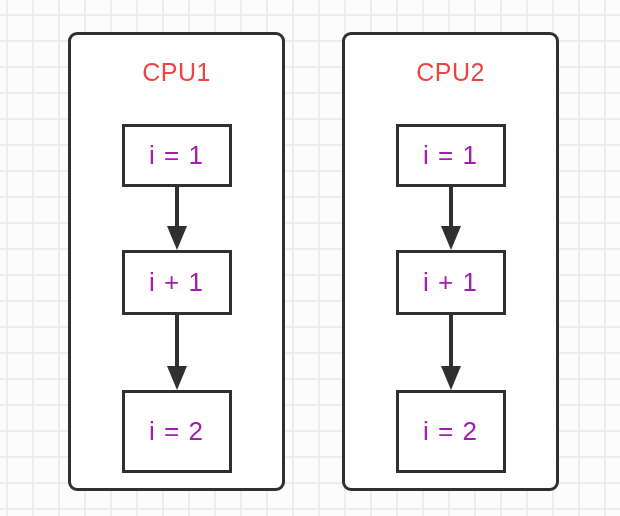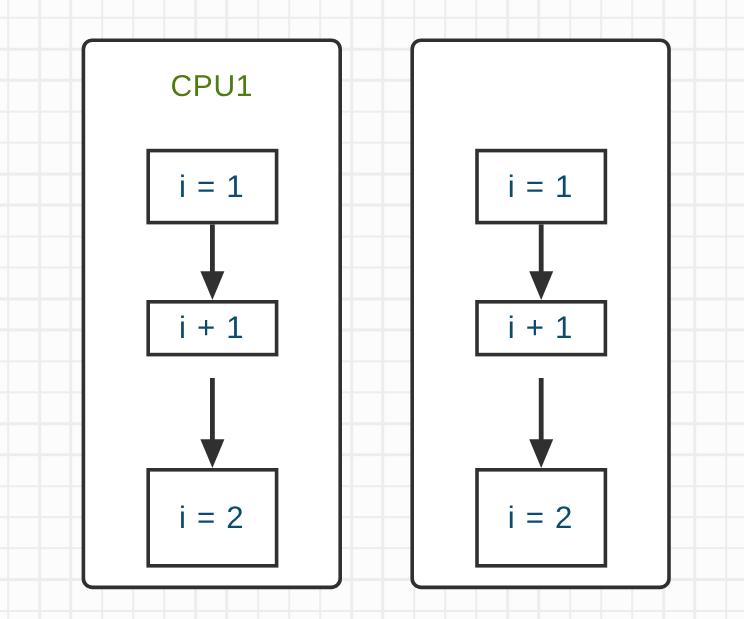--- a/index.html
+++ b/index.html
@@ -31,41 +31,41 @@
   .cpu--1 { left: 68px; }
   .cpu--2 { left: 342px; }
   .cpu-title {
     position: absolute;
     top: 24px;
     left: 0;
     right: 0;
     text-align: center;
     font-size: 25px;
     line-height: 26px;
-    color: #4d7c0f;
+    color: #ef4444;
     letter-spacing: 0.5px;
   }
   .node {
     position: absolute;
     left: 50%;
     transform: translateX(-50%);
     width: 110px;
     box-sizing: border-box;
     background: #ffffff;
     border: 3px solid #303030;
     display: flex;
     align-items: center;
     justify-content: center;
   }
   .node--1 { top: 89px;  height: 63px; }
-  .node--2 { top: 215px; height: 47px; }
+  .node--2 { top: 215px; height: 65px; }
   .node--3 { top: 355px; height: 83px; }
   .node-label {
     font-size: 26px;
-    color: #0c4a6e;
+    color: #a21caf;
     letter-spacing: 1px;
     white-space: pre;
   }
   .arrow {
     position: absolute;
     left: 50%;
     transform: translateX(-50%);
     width: 20px;
   }
   .arrow--a { top: 152px; height: 63px; }
@@ -116,20 +116,21 @@
       <div class="shaft"></div>
       <div class="head"></div>
     </div>
 
     <div class="node node--3">
       <span class="node-label">i = 2</span>
     </div>
   </section>
 
   <section class="cpu cpu--2">
+    <div class="cpu-title">CPU2</div>
 
     <div class="node node--1">
       <span class="node-label">i = 1</span>
     </div>
 
     <div class="arrow arrow--a">
       <div class="shaft"></div>
       <div class="head"></div>
     </div>
 

